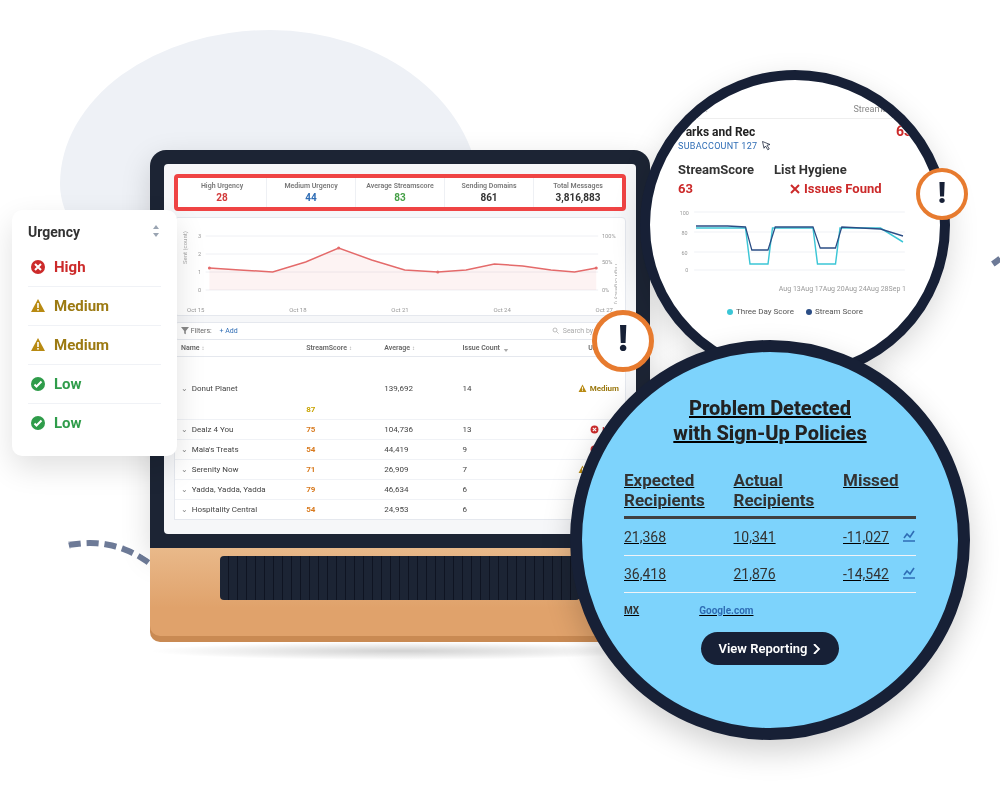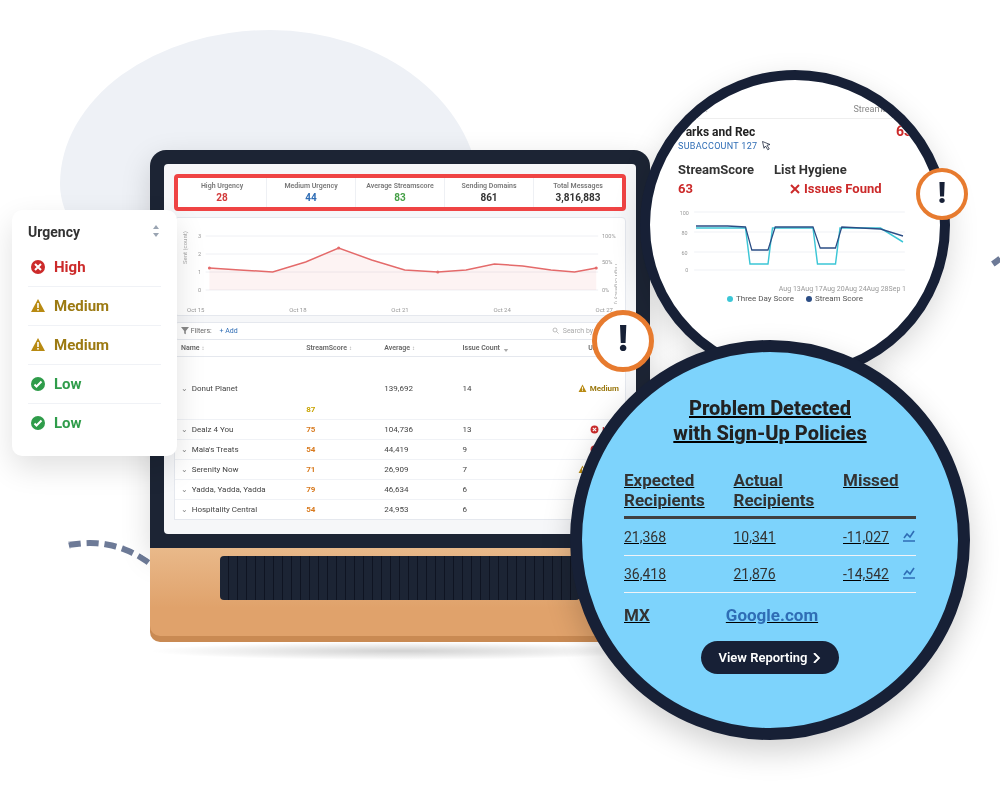--- a/index.html
+++ b/index.html
@@ -69,34 +69,34 @@
   .bubble1 { position:absolute; right:50px; top:70px; width:310px; height:310px; border-radius:50%; background:#fff; border:10px solid #172036; z-index:4; box-shadow:0 10px 30px rgba(0,0,0,.15); overflow:hidden;}
   .b1-inner { padding:24px 28px 12px; font-size:11px; color:#444;}
   .b1-head { display:flex; justify-content:space-between; font-size:9px; color:#888; border-bottom:1px solid #eee; padding-bottom:4px;}
   .b1-title { font-size:12px; font-weight:700; margin-top:6px; color:#222;}
   .b1-sub { font-size:9px; color:#2f6db5; letter-spacing:.3px; margin-top:1px; display:flex; align-items:center; gap:4px;}
   .b1-tabs { display:flex; gap:20px; margin-top:10px; font-weight:700; color:#333; font-size:13px;}
   .b1-vals { display:flex; gap:20px; margin-top:4px; font-weight:700; font-size:13px;}
   .b1-score { color:#cc2a2a; width:92px;}
   .b1-issues { color:#cc2a2a; display:flex; align-items:center; gap:4px;}
   svg.b1chart { width:100%; height:80px; margin-top:6px;}
-  .b1-legend { display:flex; justify-content:center; gap:12px; font-size:8px; color:#555; margin-top:1px;}
+  .b1-legend { display:flex; justify-content:center; gap:12px; font-size:8px; color:#555; margin-top:14px;}
   .dot { width:6px; height:6px; border-radius:50%; display:inline-block; margin-right:3px; vertical-align:middle;}
   .dot-cyan{ background:#3bc6d6;} .dot-navy{ background:#2b4d85;}
 
   
   .bubble2 { position:absolute; right:30px; top:340px; width:400px; height:400px; border-radius:50%; background:#7dd3fc; border:12px solid #172036; z-index:5; box-shadow:0 12px 30px rgba(0,0,0,.18); overflow:hidden;text-decoration:underline;}
   .b2-inner { padding:44px 42px 24px; text-align:center;}
   .b2-title { font-size:20px; font-weight:800; color:#222; line-height:1.25;}
   .b2-grid { margin-top:18px; font-size:13px; color:#333; text-align:left;}
   .b2-head { display:grid; grid-template-columns:1.2fr 1.2fr .8fr; font-weight:700; padding:6px 0; border-bottom:3px solid #404040; font-size:17px;}
   .b2-row  { display:grid; grid-template-columns:1.2fr 1.2fr .6fr .2fr; padding:10px 0; border-bottom:1px solid #f1f3f7; font-size:14px;}
   .b2-missed { color:#333;}
   .b2-icon { color:#2f6db5; text-align:right;}
-  .b2-mx { display:flex; gap:76px; padding-top:12px; font-size:17px;}
+  .b2-mx { display:flex; gap:60px; padding-top:12px; font-size:10px;}
   .b2-mx a { color:#2f6db5; font-weight:700; text-decoration:none;}
   .b2-btn { margin-top:16px; display:inline-flex; align-items:center; gap:6px; background:#172036; color:#fff; border:none; border-radius:20px; padding:9px 18px; font-size:13px; font-weight:600; cursor:pointer;}
 
   
   .alert-badge { position:absolute; width:62px; height:62px; border-radius:50%; background:#fff; border:5px solid #e77b2f; display:flex; align-items:center; justify-content:center; z-index:6;}
   .alert-badge span { font-size:36px; font-weight:900; color:#172036; transform:translateY(-2px);}
   .badge1 { left:592px; top:310px;}
   .badge2 { right:32px; top:168px; width:52px; height:52px; border-width:4px;}
   .badge2 span{ font-size:30px;}
 

